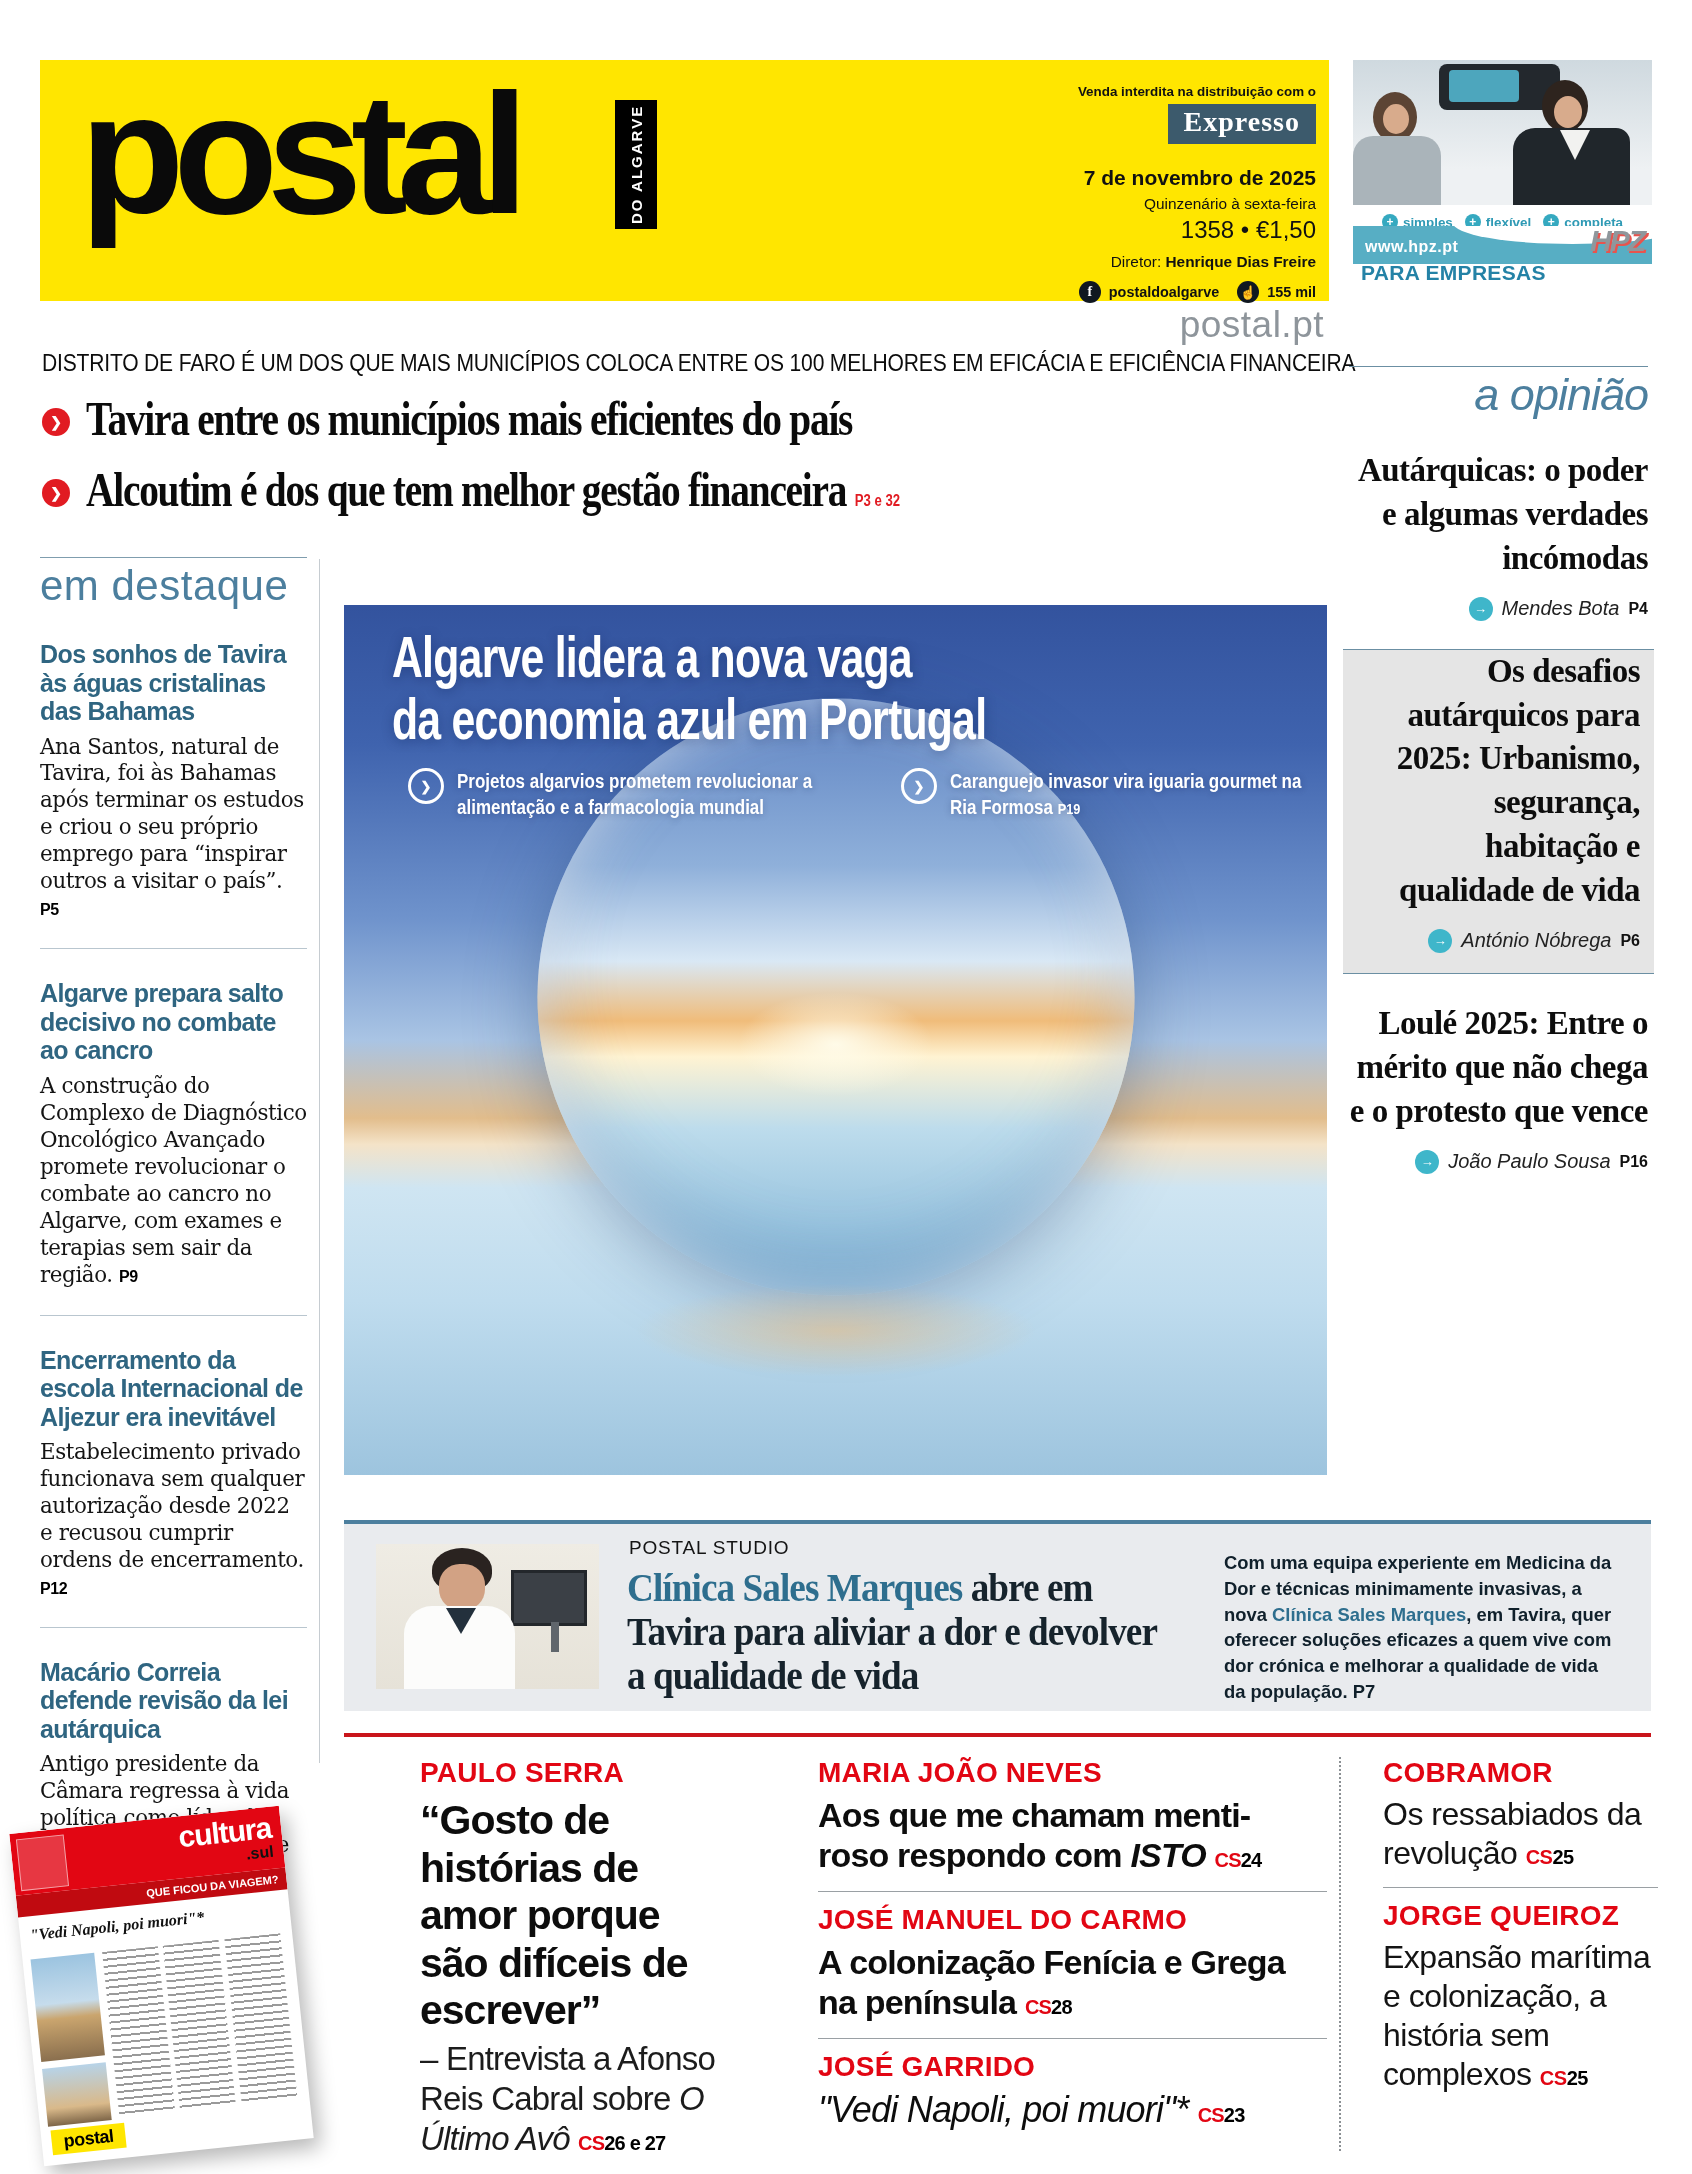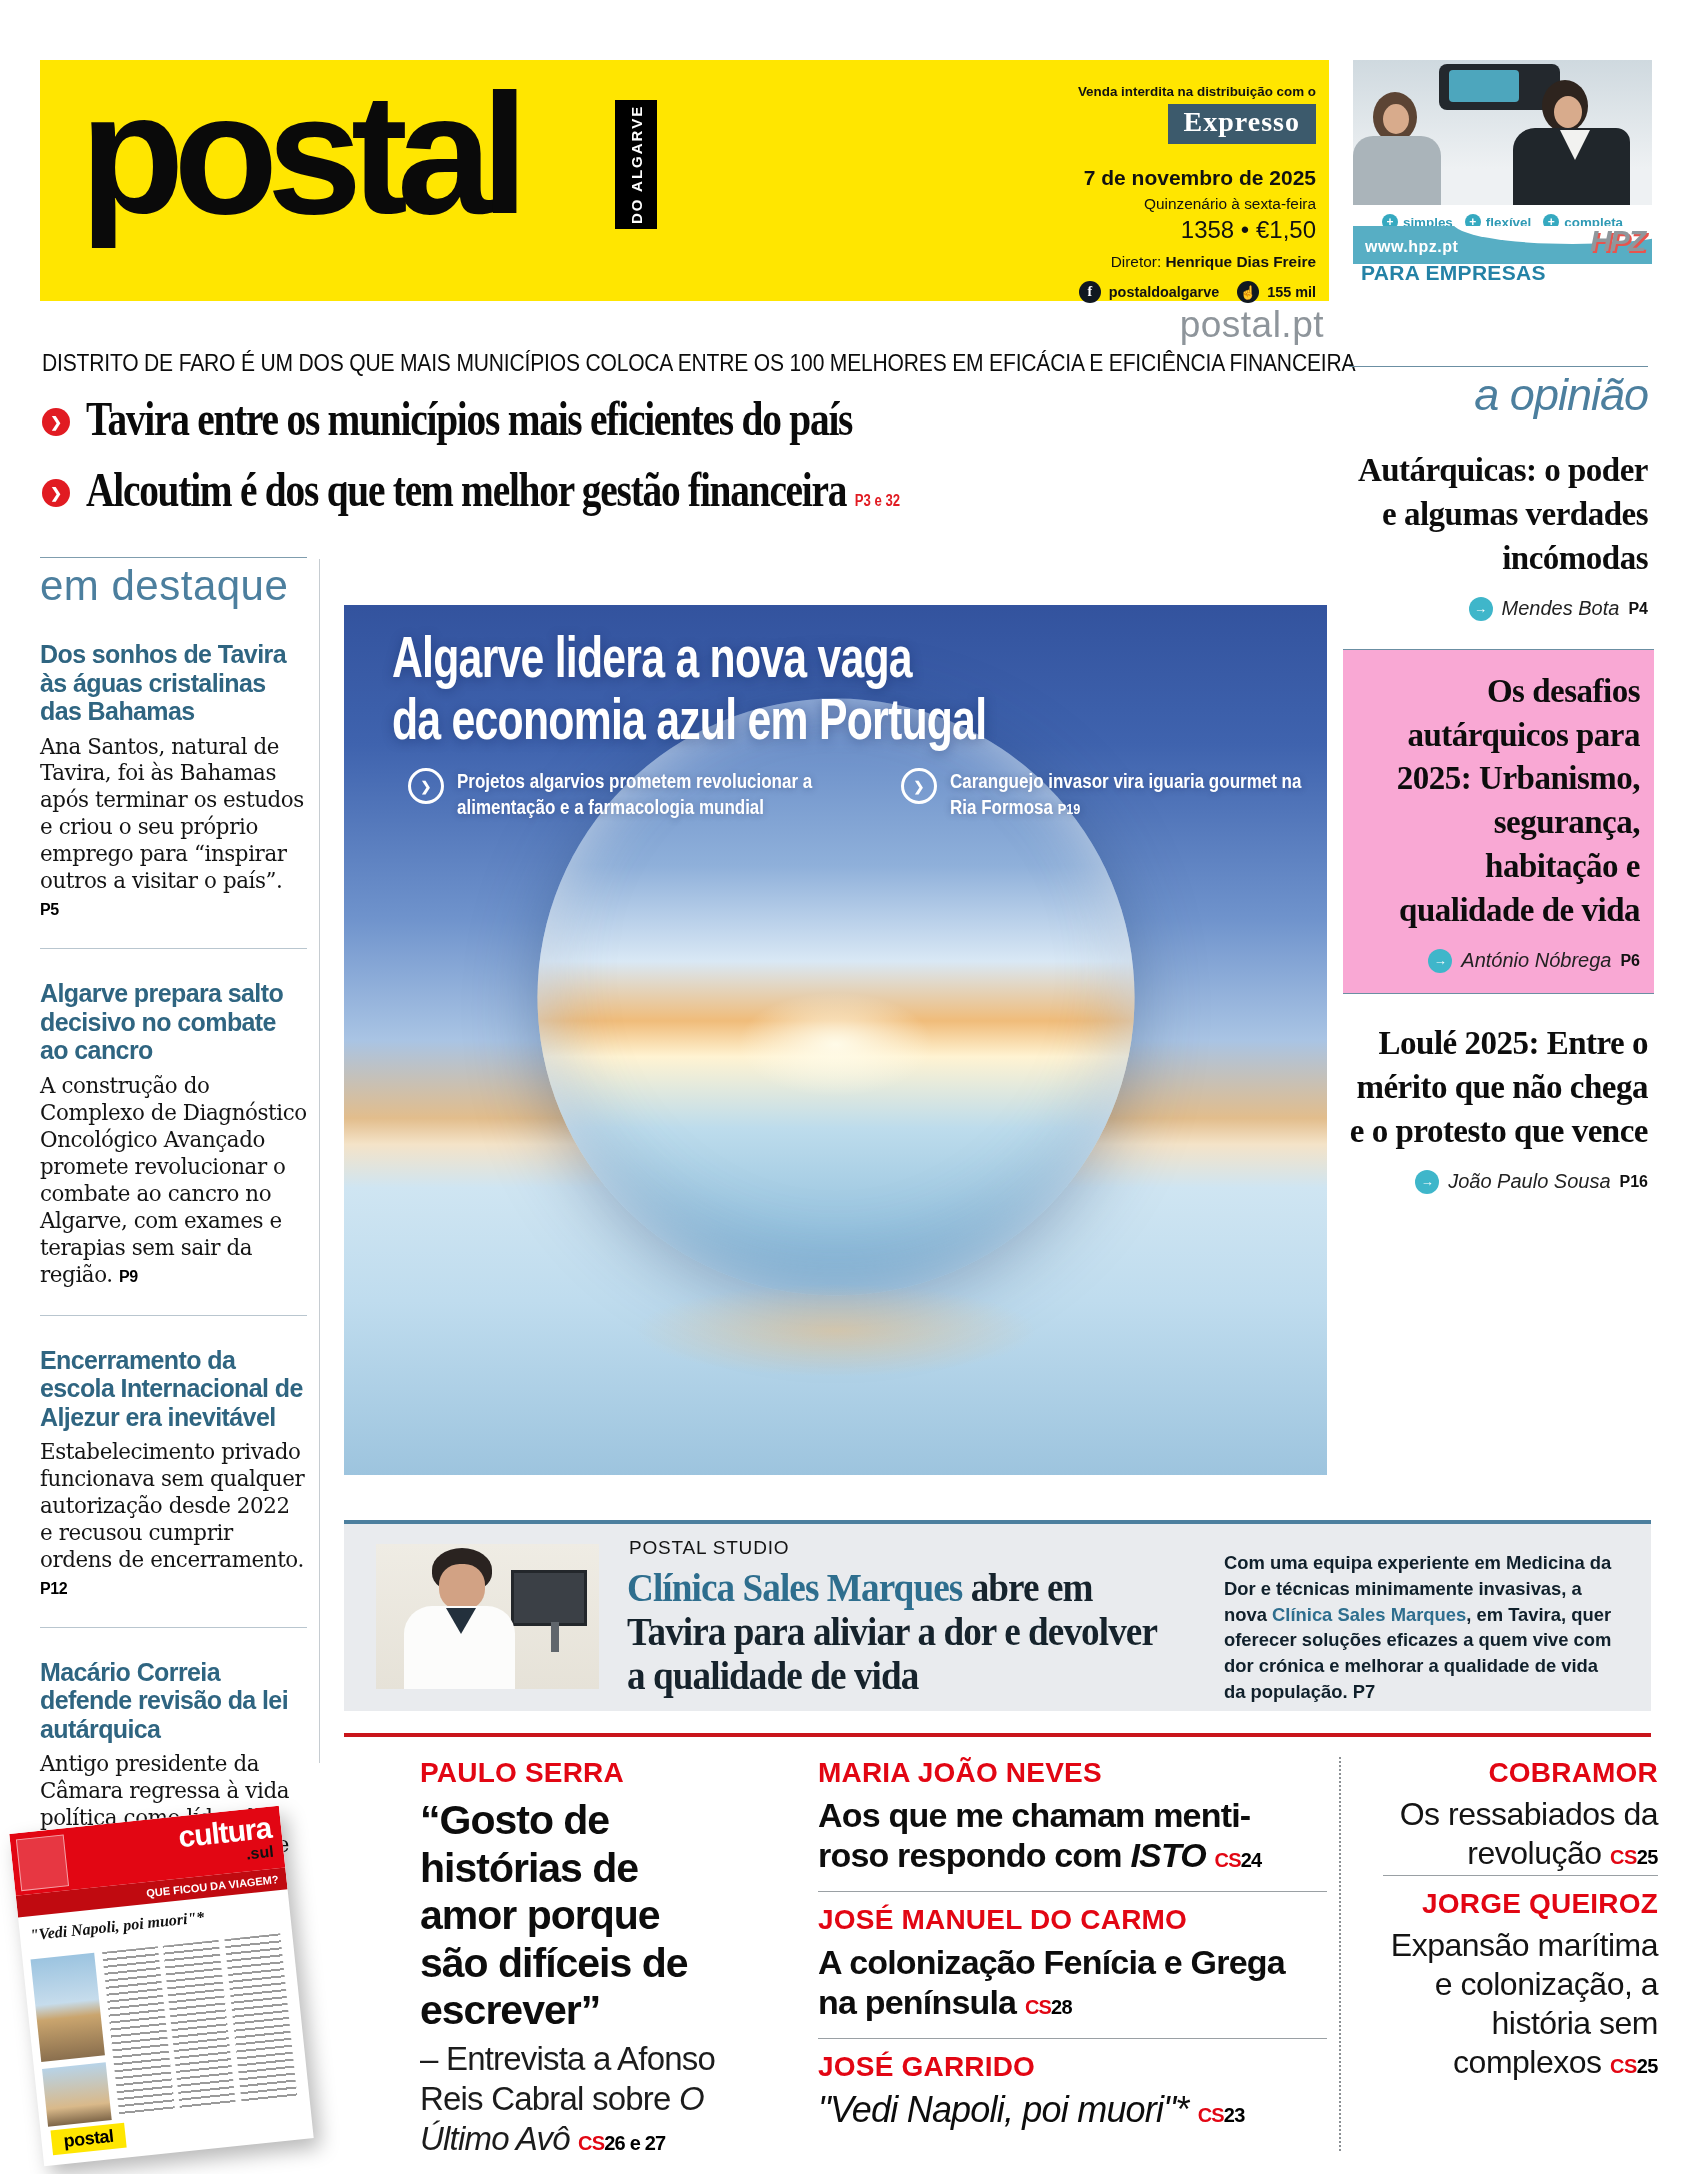--- a/index.html
+++ b/index.html
@@ -109,21 +109,21 @@
   .op-title{margin-top:2px;text-align:right;font-style:italic;font-size:45px;color:#4C7F9E;letter-spacing:-1px;}
   .op-item{margin-top:28px;text-align:right;}
   .op-item h3{margin:0;font-family:"Liberation Serif",serif;font-weight:700;font-size:33px;line-height:1.33;
         letter-spacing:-0.5px;color:#0d0d0d;}
   .op-author{margin-top:16px;display:flex;justify-content:flex-end;align-items:center;gap:9px;}
   .op-arrow{width:24px;height:24px;border-radius:50%;background:#3FB6CA;color:#fff;flex:none;
         display:flex;align-items:center;justify-content:center;font-size:13px;font-weight:800;}
   .op-arrow::before{content:"→";}
   .op-name{font-style:italic;font-size:20px;color:#222;}
   .op-pg{font-weight:800;font-size:16px;}
-  .op-item.boxed{background:#f9a8d4;margin-left:-6px;margin-right:-6px;padding:20px 14px 20px;
+  .op-item.boxed{background:#e5e5e5;margin-left:-6px;margin-right:-6px;padding:0 14px 20px;
         border-top:1px solid #6b8fa3;border-bottom:1px solid #6b8fa3;}
 
   
   .studio{position:absolute;left:344px;top:1520px;width:1307px;height:187px;background:#E9EBEE;border-top:4px solid #4C7F9E;}
   .st-photo{position:absolute;left:32px;top:20px;width:223px;height:145px;overflow:hidden;
         background:linear-gradient(180deg,#efece4 0%,#e6e2d8 100%);}
   .doc-monitor{position:absolute;right:12px;top:26px;width:70px;height:50px;background:#3b4046;border:3px solid #23272b;}
   .doc-stand{position:absolute;right:40px;top:78px;width:8px;height:30px;background:#60666c;}
   .doc-hair{position:absolute;left:56px;top:4px;width:60px;height:44px;background:#2a2320;border-radius:50% 50% 42% 42%;}
   .doc-face{position:absolute;left:63px;top:20px;width:46px;height:46px;background:#d2a284;border-radius:45%;}
@@ -170,21 +170,21 @@
   .c2-item{padding:12px 0 16px;border-bottom:1px solid #9aa0a4;}
   .c2-item:first-child{padding-top:0;}
   .c2-item:last-child{border-bottom:none;}
   .c2-h{margin-top:6px;font-size:34px;font-weight:700;line-height:1.18;letter-spacing:-0.8px;color:#0d0d0d;}
   .c2-item.pr .c2-h{padding-right:62px;}
   .c2-h .em{font-style:italic;}
   .c2-item.light .c2-h{font-weight:400;font-size:36px;}
 
   .cult-dots{position:absolute;left:1339px;top:1757px;height:394px;border-left:2px dotted #8b9094;}
   .cult-c3{position:absolute;left:1383px;top:1757px;width:275px;}
-  .c3-item{padding:12px 0 2px;border-bottom:1px solid #9aa0a4;text-align:right;}
+  .c3-item{padding:12px 0 14px;border-bottom:1px solid #9aa0a4;}
   .c3-item:first-child{padding-top:0;}
   .c3-item:last-child{border-bottom:none;}
   .c3-h{margin-top:6px;font-size:32px;font-weight:400;line-height:1.22;letter-spacing:-0.5px;color:#141414;}
 </style>
 </head>
 <body>
 
 <div id="page">
 
   <div class="yellow"></div>

